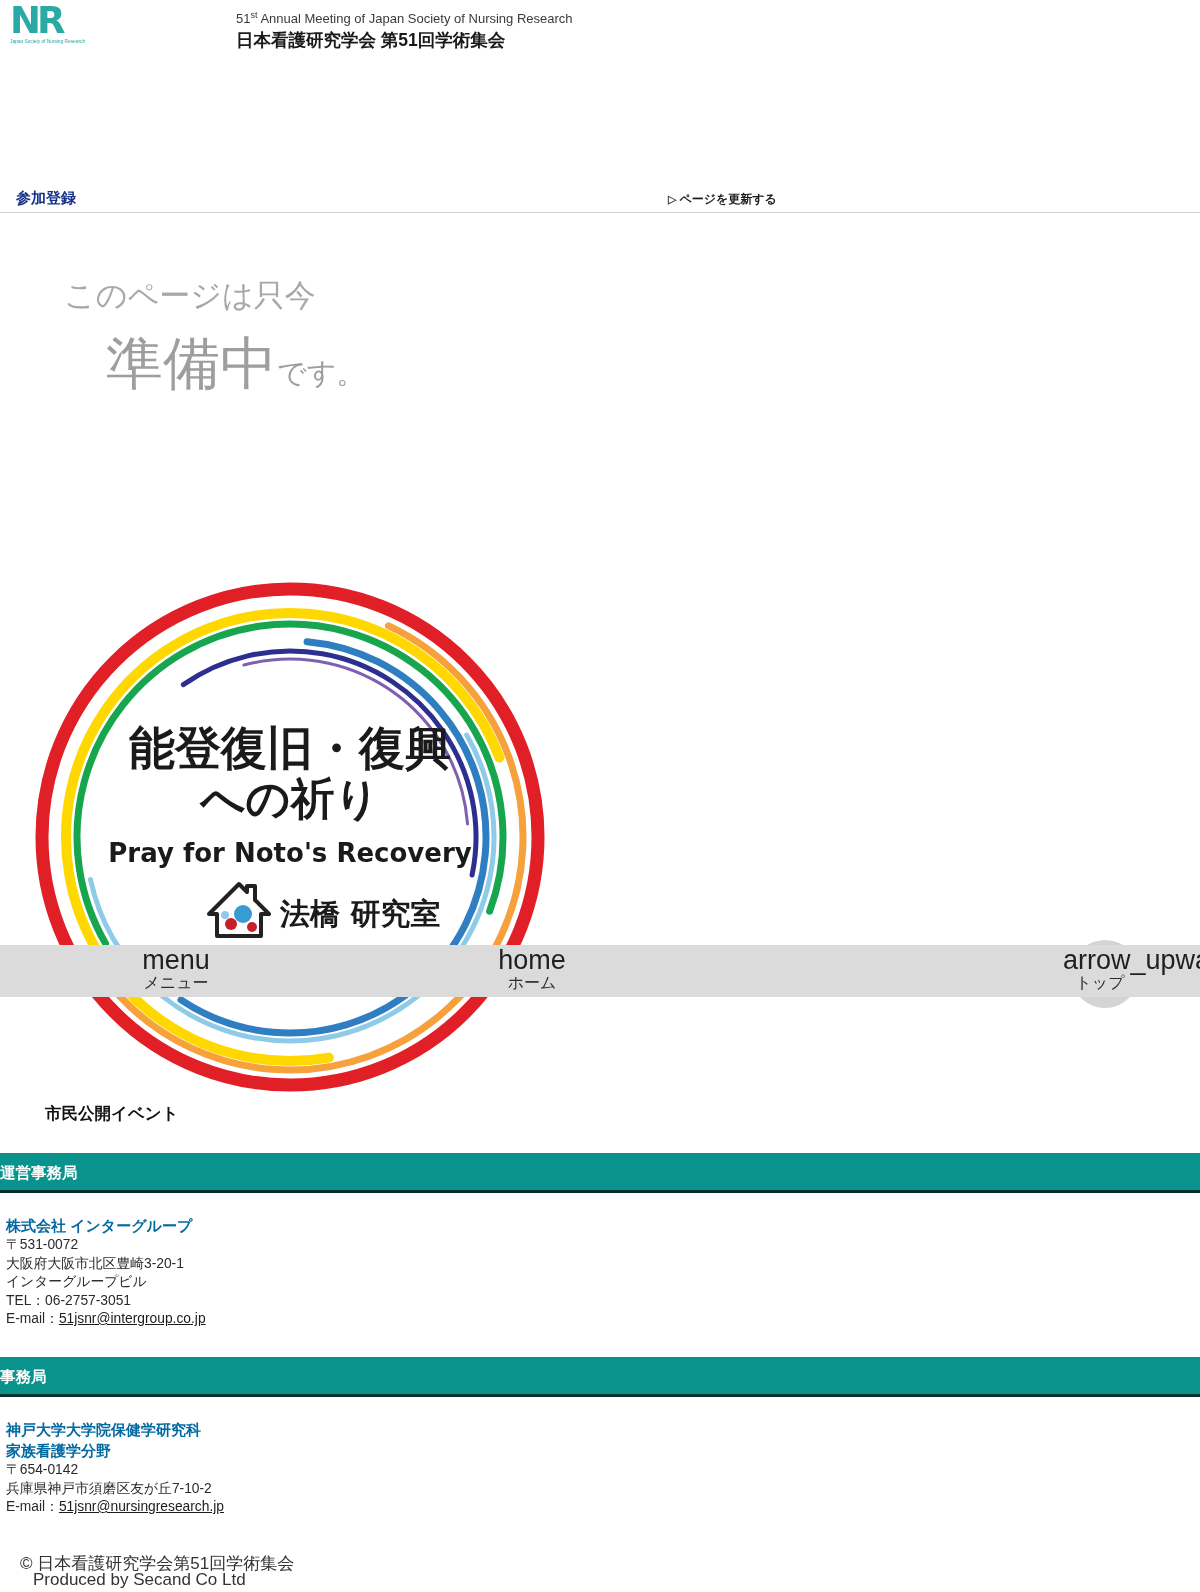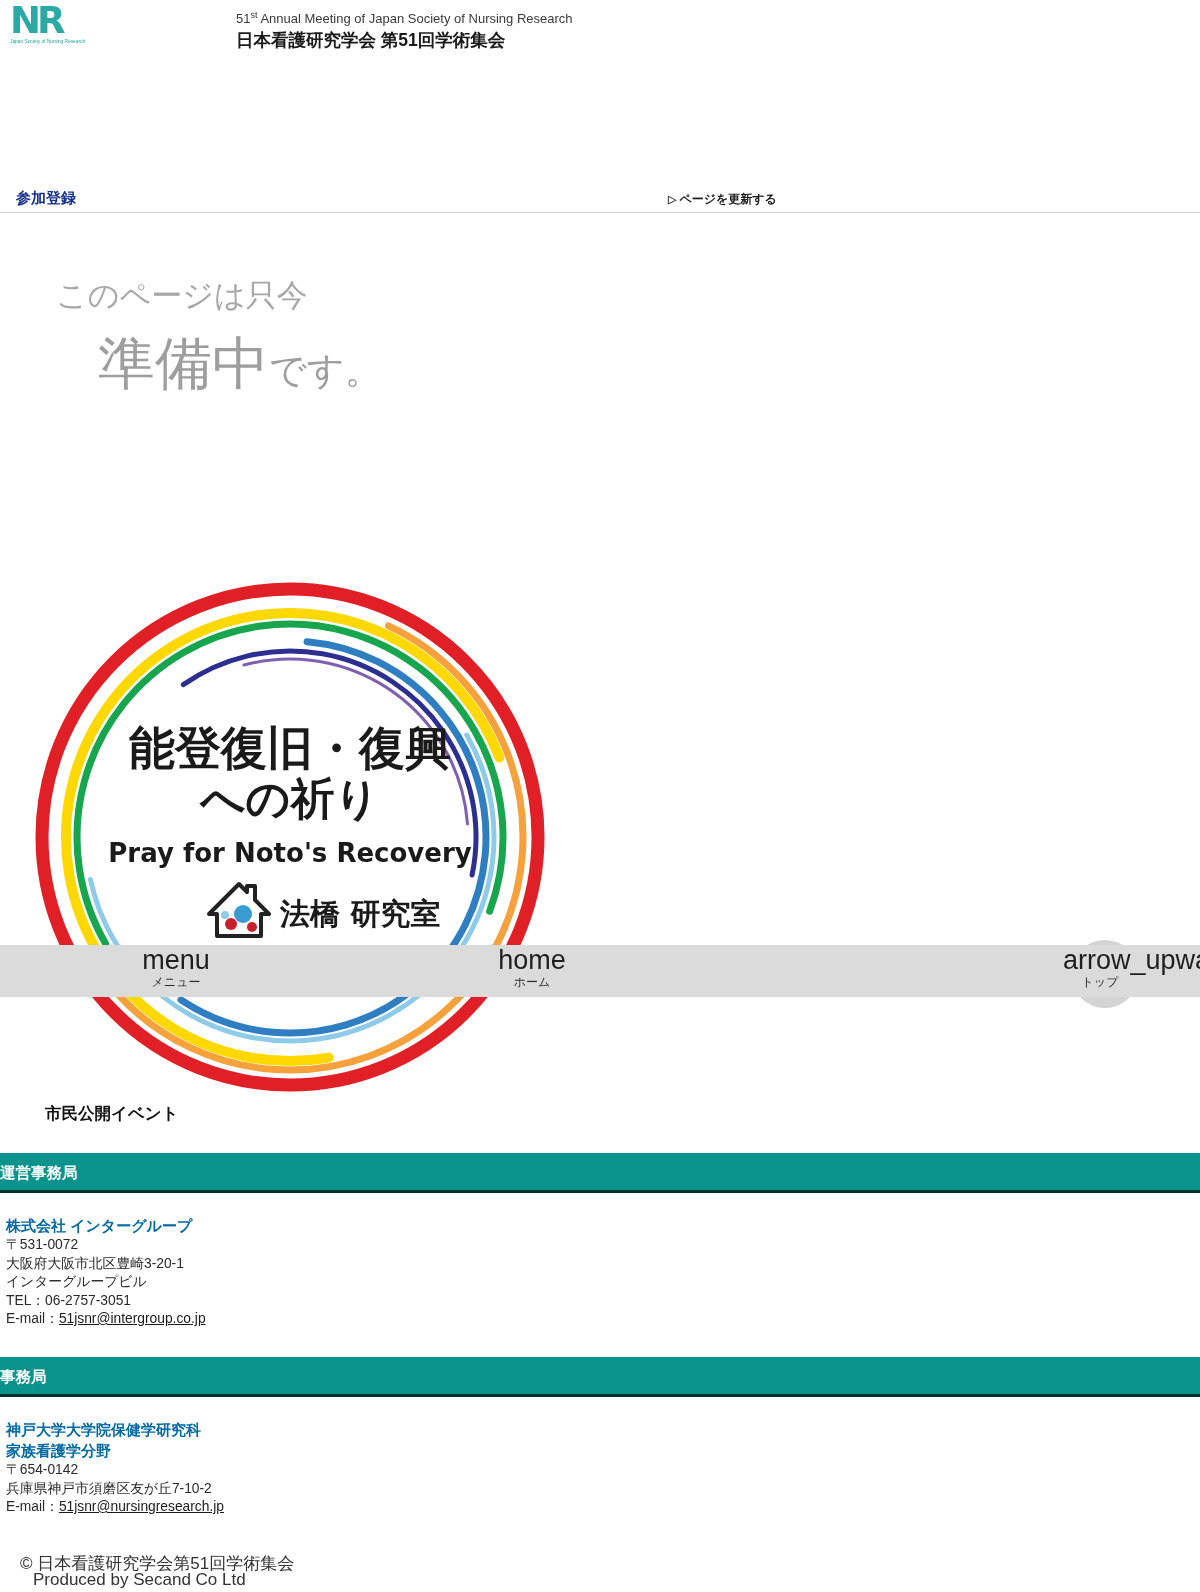--- a/index.html
+++ b/index.html
@@ -22,40 +22,40 @@
   .title-en sup { font-size:9px; }
   .title-jp { font-size:17.5px; font-weight:bold; color:#1a1a1a; line-height:24px; margin-top:1px; }
 
   
   .register { position:absolute; left:16px; top:189px; font-size:15px; font-weight:bold; color:#17328a; cursor:pointer; }
   .refresh { position:absolute; left:668px; top:191px; font-size:12px; font-weight:bold; color:#1c1c1c; cursor:pointer; }
   .refresh .tri { font-size:11px; margin-right:3px; color:#444; }
   .rule { position:absolute; left:0; top:212px; width:1200px; height:0; border-top:1px solid #cfcfcf; }
 
   
-  .construction { position:absolute; left:8px; top:276px; }
+  .construction { position:absolute; left:16px; top:276px; }
   .cons-line1 { margin-left:48px; font-size:31px; color:#a8a8a8; line-height:40px; }
   .cons-line2 { margin-left:90px; margin-top:16px; color:#9e9e9e; }
   .cons-big { font-size:57px; line-height:62px; }
-  .cons-small { font-size:37px; }
+  .cons-small { font-size:29px; }
 
   
   .poster { position:absolute; left:25px; top:572px; width:530px; height:530px; }
   .poster svg { display:block; }
   .poster text { font-family:"DejaVu Serif", serif; fill:#1a1a1a; }
   .poster .en { font-family:"DejaVu Sans", sans-serif; font-weight:bold; }
   .poster .lab { font-weight:bold; }
 
   
   .top-circle { position:absolute; left:1071px; top:940px; width:68px; height:68px;
     border-radius:50%; background:#d4d4d4; z-index:1; cursor:pointer; }
   .bottom-bar { position:absolute; left:0; top:945px; width:1200px; height:52px; background:#dbdbdb; z-index:2; }
   .nav-item { position:absolute; top:945px; width:120px; text-align:center; z-index:3; cursor:pointer; }
   .nav-item .ic { font-size:27px; color:#1f1f1f; line-height:30px; white-space:nowrap; }
-  .nav-item .lb { font-size:12px; color:#2d2d2d; line-height:15px; }
+  .nav-item .lb { font-size:16px; color:#2d2d2d; line-height:15px; }
   .nav-menu { left:116px;text-align:center; }
   .nav-home { left:472px; }
   .nav-top { left:1040px; width:130px; }
   .nav-top .ic { position:absolute; left:23px; top:0; text-align:left; }
   .nav-top .lb { position:absolute; left:35px; top:30px; width:50px; text-align:center; }
 
   
   .event-heading { position:absolute; left:45px; top:1103px; font-size:16.5px; font-weight:bold; color:#111; }
 
   

